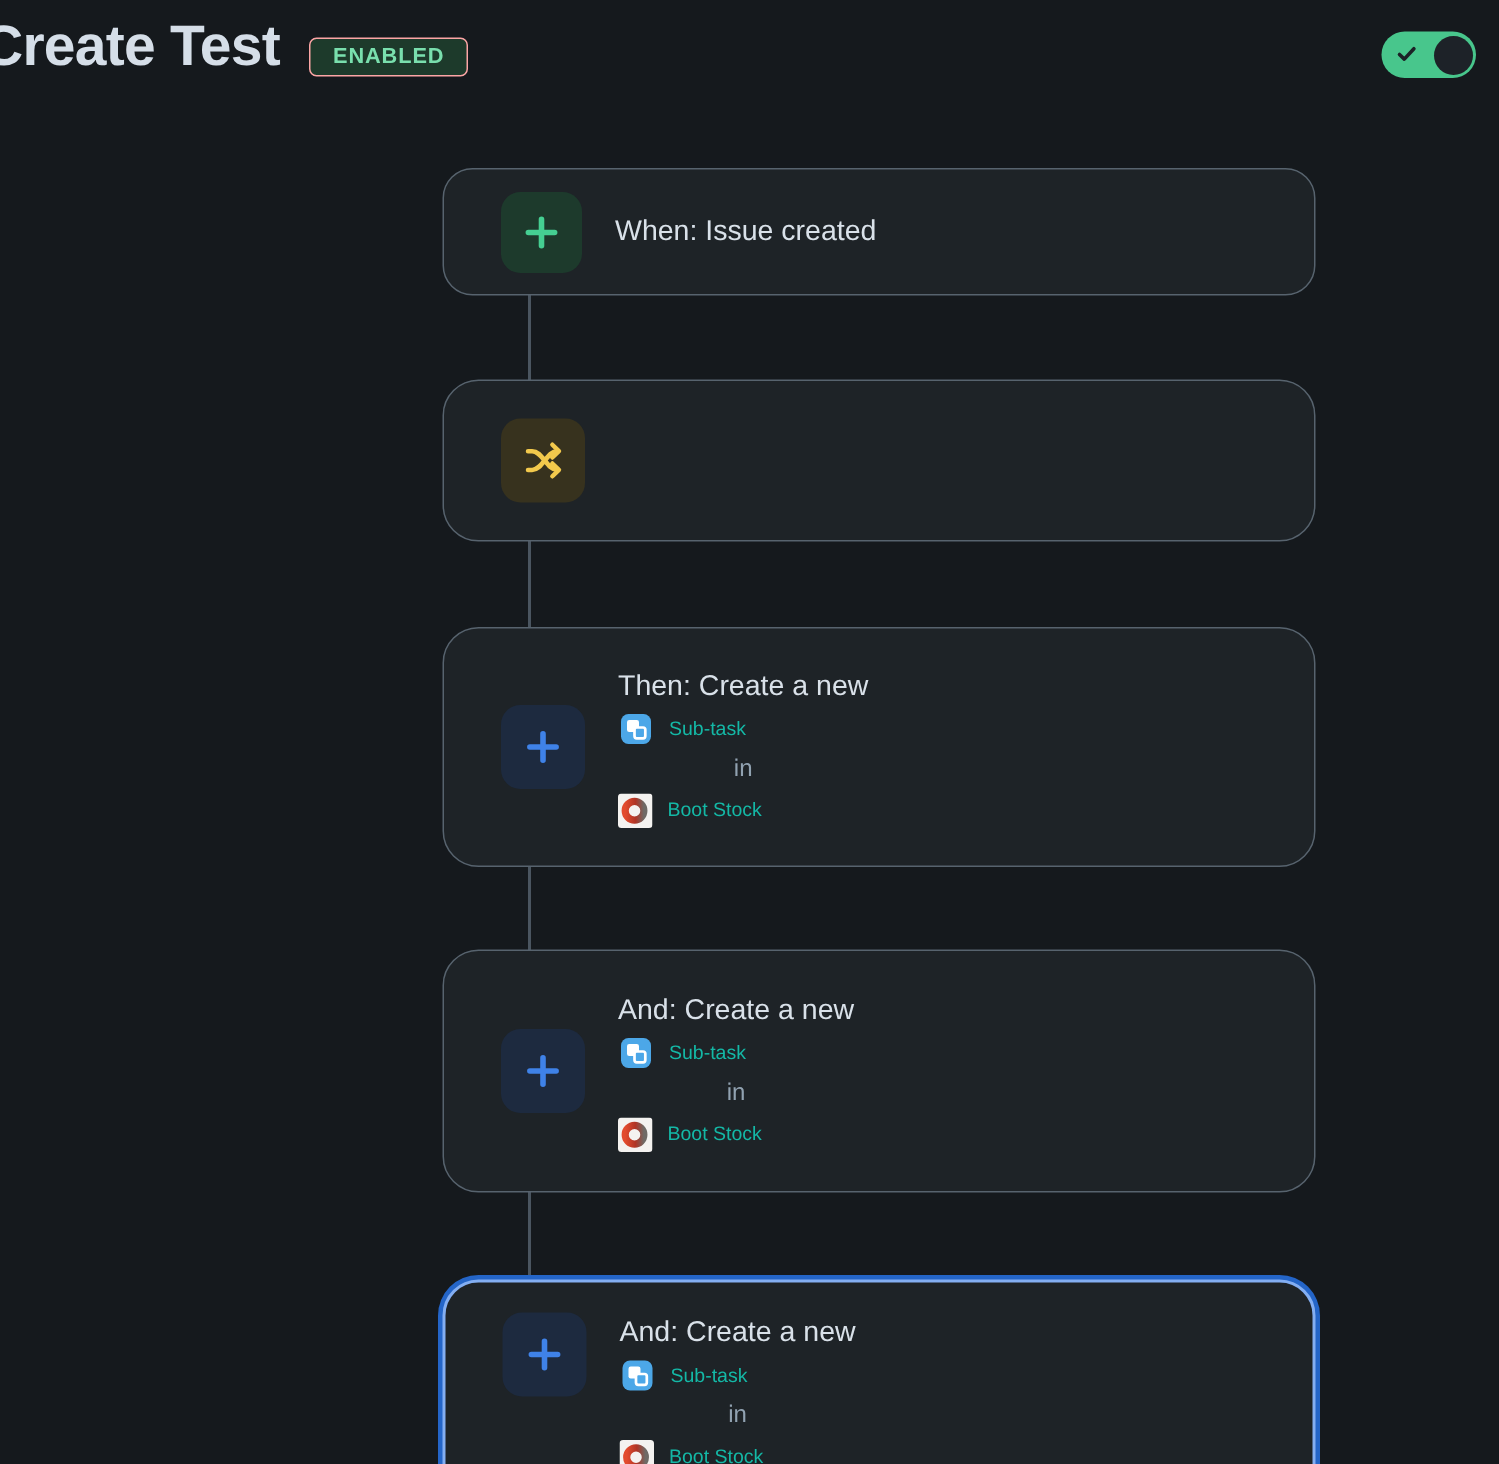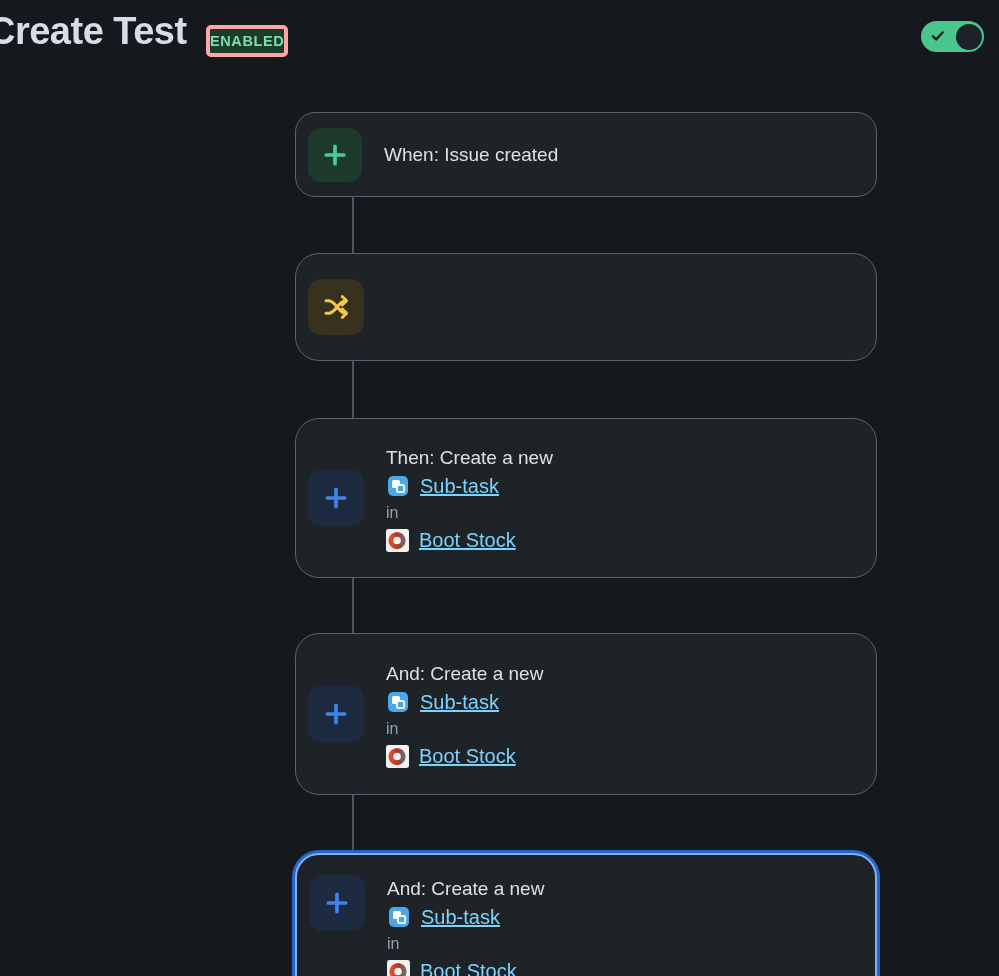--- a/index.html
+++ b/index.html
@@ -14,23 +14,23 @@
 
   
   .rule-title {
     position:absolute; left:-12px; top:10px;
     font-size:38px; font-weight:600; letter-spacing:-0.5px;
     color:#d5dee8; white-space:nowrap;
   }
   .status-badge {
     position:absolute; left:206px; top:25px;
     background:#1d3a2b; color:#79dfad;
-    border:4px solid #fca5a5;
+    border:1px solid #fca5a5;
     font-size:14.5px; font-weight:700; letter-spacing:0.6px;
-    padding:3px 0; border-radius:5px; line-height:18px;
+    padding:3px 15px; border-radius:5px; line-height:18px;
   }
   .toggle {
     position:absolute; left:921px; top:21px;
     width:63px; height:31px; border-radius:16px;
     background:#48c68c; cursor:pointer;
   }
   .toggle .check { position:absolute; left:9px; top:7px; }
   .toggle .knob {
     position:absolute; right:2.5px; top:2.5px;
     width:26px; height:26px; border-radius:50%;
@@ -41,22 +41,23 @@
   .connector {
     position:absolute; left:352px; top:150px;
     width:2px; height:700px; background:#4a5560; z-index:0;
   }
   .card {
     position:absolute; left:295px; width:582px; z-index:1;
     background:#1e2327;
     border:1px solid #57636e;
     border-radius:24px;
     display:flex; align-items:center; gap:22px;
-    padding:0 12px;
+    padding:0 38px;
     cursor:pointer;
+    text-align:center;
   }
   .card-1 { top:112px; height:85px; border-radius:20px; }
   .card-2 { top:253px; height:108px; }
   .card-3 { top:418px; height:160px; }
   .card-4 { top:633px; height:162px; }
   .card-5 { top:853px; height:200px; align-items:flex-start; padding-top:20px; }
   .card.selected {
     border:2px solid #83aef2;
     box-shadow:0 0 0 3px #2465c8;
   }
@@ -68,21 +69,21 @@
   }
   .card-1 .badge-icon { width:54px; height:54px; }
   .badge-icon.green  { background:#1d3a2c; }
   .badge-icon.yellow { background:#37321e; }
   .badge-icon.blue   { background:#1d2a3f; }
 
   .card-body { display:flex; flex-direction:column; gap:3px; min-width:0; }
   .card-title { font-size:19px; font-weight:500; color:#d9e1e9; line-height:27px; }
   .card-sub   { font-size:16px; color:#91a2b1; line-height:24px; }
   .meta-row   { display:flex; align-items:center; gap:10px;
-                font-size:20px; color:#7dd3fc; line-height:24px;text-decoration:underline; }
+                font-size:13px; color:#14b8a6; line-height:24px; }
   .meta-row .mini { flex:0 0 auto; display:block; }
 </style>
 </head>
 <body>
 
 <h1 class="rule-title">Create Test</h1>
 
 <span class="status-badge">ENABLED</span>
 
 <div class="toggle">

